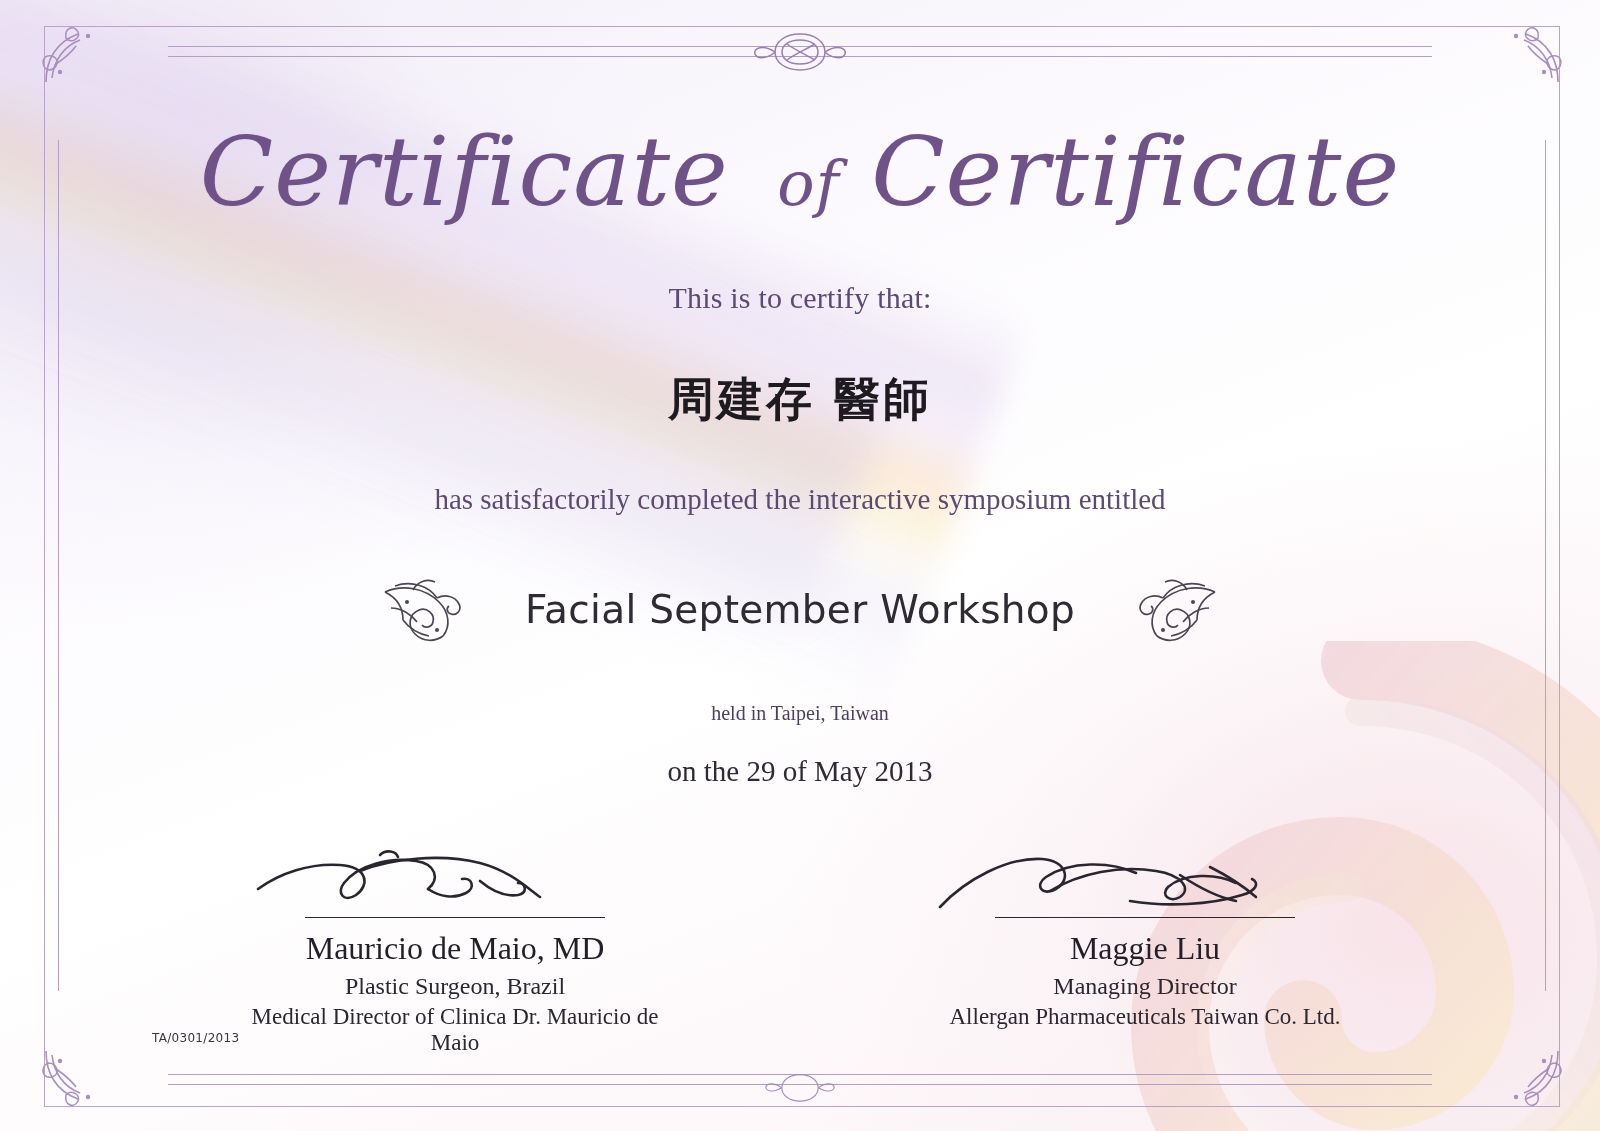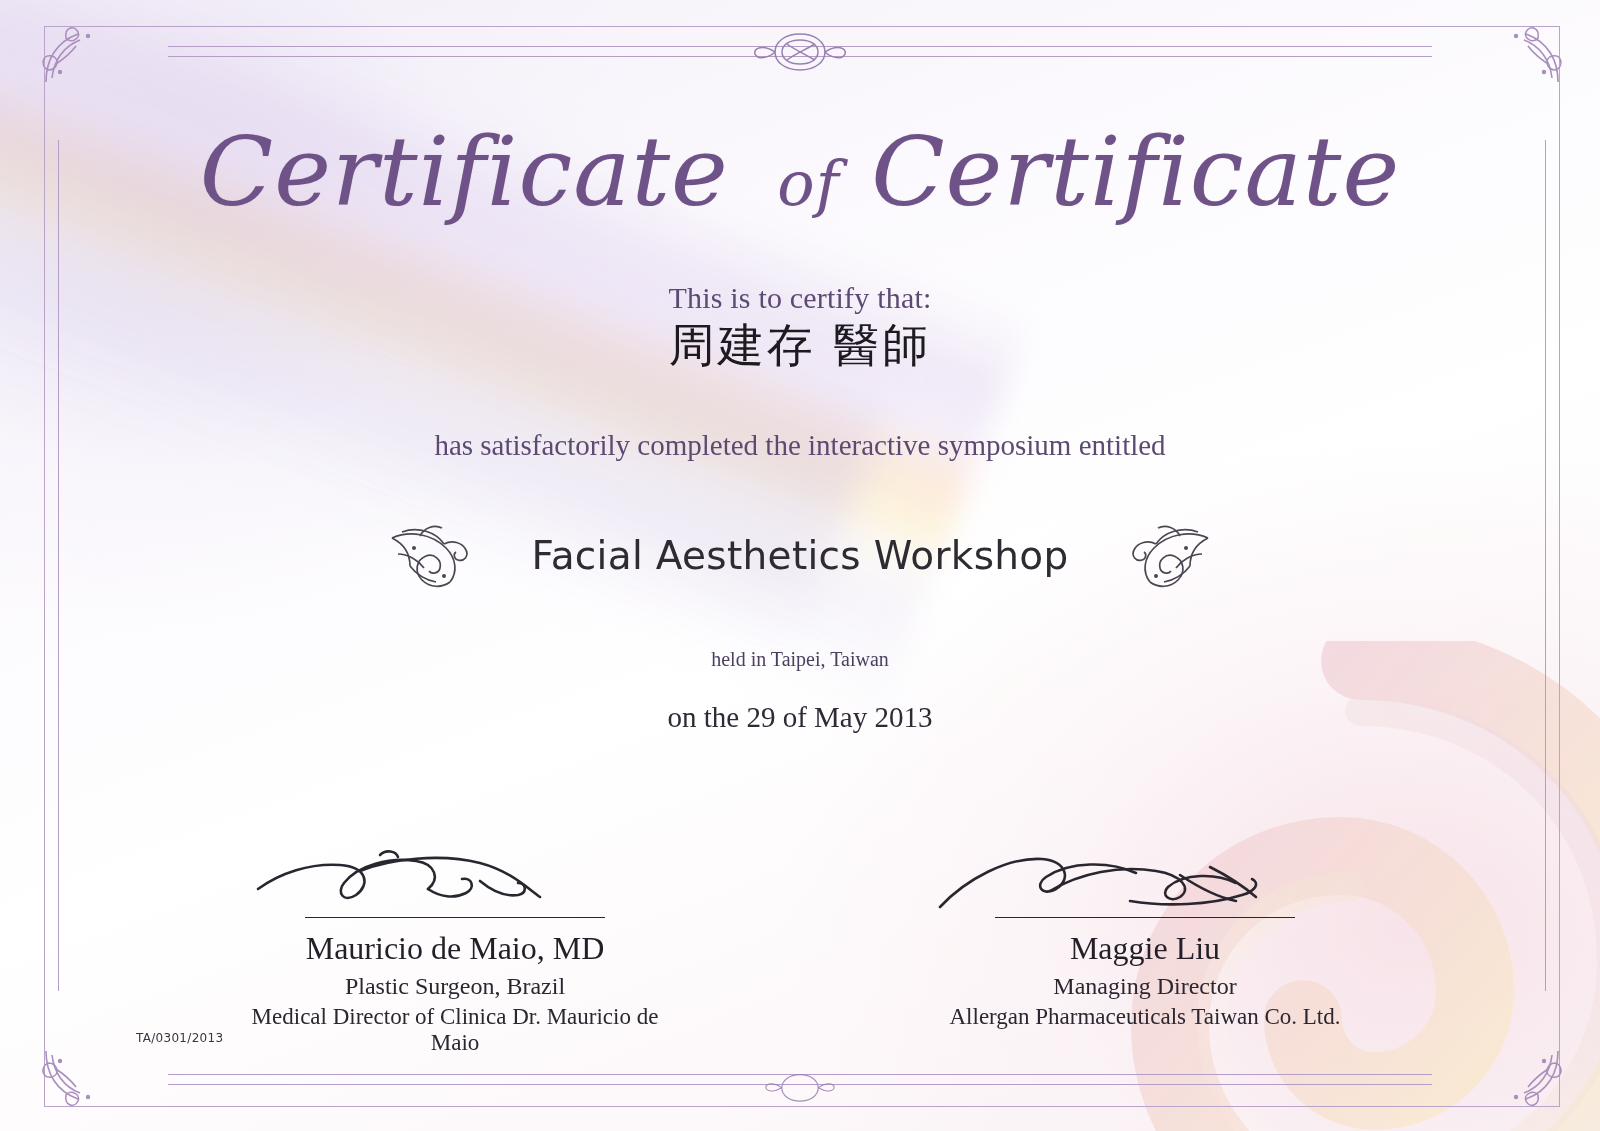--- a/index.html
+++ b/index.html
@@ -169,23 +169,24 @@
 
   .certify {
     margin-top: 58px;
     font-size: 30px;
     color: #5d4a72;
     letter-spacing: 0.2px;
     text-align: center;
   }
 
   .recipient {
+    margin-top: 54px;
     font-family: "DejaVu Sans", "Liberation Sans", sans-serif;
     font-size: 46px;
-    font-weight: 400;
+    font-weight: 700;
     color: #1d1b20;
     letter-spacing: 3px;
   }
 
   .completed {
     margin-top: 52px;
     font-size: 29px;
     color: #5d4a72;
   }
 
@@ -258,21 +259,21 @@
     color: #2b2730;
   }
   .sig-org {
     margin-top: 4px;
     font-size: 23px;
     color: #2b2730;
   }
 
   .refcode {
     position: absolute;
-    left: 136px;
+    left: 152px;
     bottom: 86px;
     font-family: "DejaVu Sans", "Liberation Sans", sans-serif;
     font-size: 12px;
     color: #3b3540;
     letter-spacing: 0.3px;
   }
 </style>
 </head>
 <body>
 
@@ -392,21 +393,21 @@
           <path d="M18,22 C34,16 52,22 60,34"></path>
           <path d="M66,72 C58,78 46,78 38,70 C30,62 32,50 42,46 C50,43 58,50 56,58 C55,63 48,65 45,61"></path>
           <path d="M26,56 C32,64 42,70 52,72"></path>
           <path d="M14,44 C24,44 34,50 40,58"></path>
           <path d="M60,34 C68,30 78,32 82,40 C85,46 80,52 74,50 C70,49 69,44 72,42"></path>
           <path d="M36,26 C40,18 50,14 58,18"></path>
           <circle cx="30" cy="38" r="2" fill="currentColor" stroke="none"></circle>
           <circle cx="60" cy="66" r="2" fill="currentColor" stroke="none"></circle>
         </g>
       </svg>
-      <div class="workshop-title">Facial Aesthetics Workshop</div>
+      <div class="workshop-title">Facial September Workshop</div>
       <svg class="flourish right" viewBox="0 0 92 92">
         <g fill="none" stroke="currentColor" stroke-width="1.7">
           <path d="M8,28 C26,20 48,24 62,38 C72,48 74,62 66,72"></path>
           <path d="M8,28 C20,34 26,44 26,56"></path>
           <path d="M18,22 C34,16 52,22 60,34"></path>
           <path d="M66,72 C58,78 46,78 38,70 C30,62 32,50 42,46 C50,43 58,50 56,58 C55,63 48,65 45,61"></path>
           <path d="M26,56 C32,64 42,70 52,72"></path>
           <path d="M14,44 C24,44 34,50 40,58"></path>
           <path d="M60,34 C68,30 78,32 82,40 C85,46 80,52 74,50 C70,49 69,44 72,42"></path>
           <path d="M36,26 C40,18 50,14 58,18"></path>

